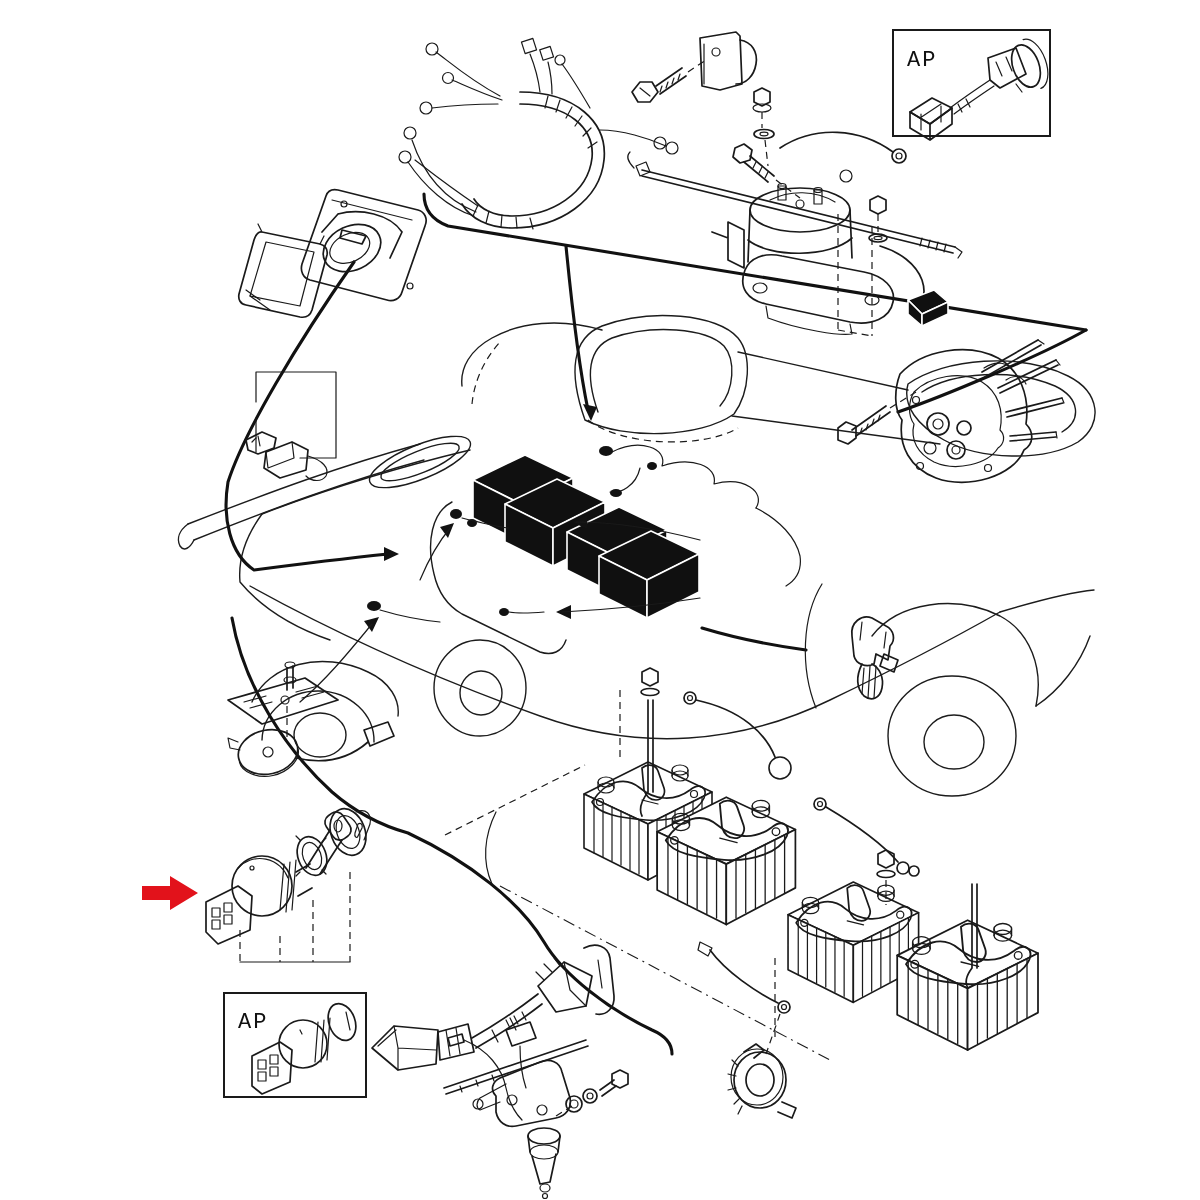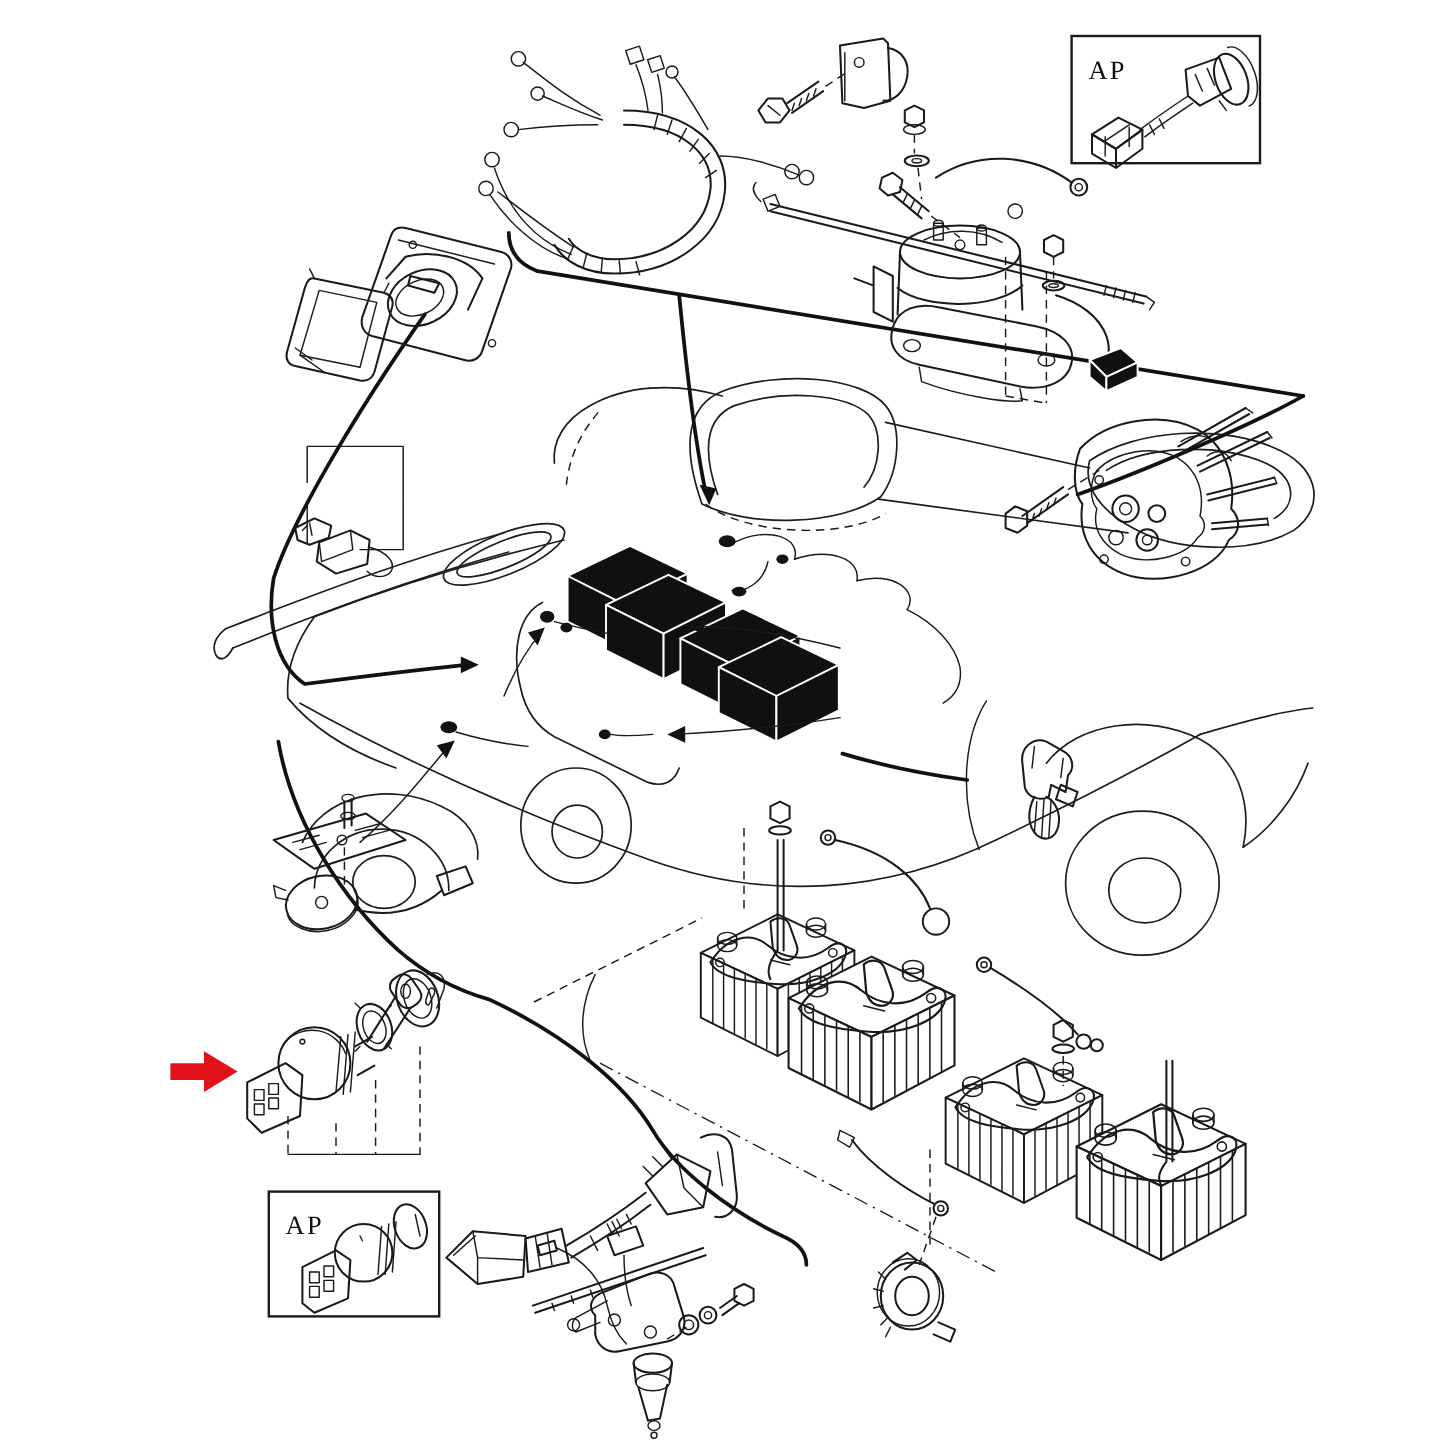--- a/index.html
+++ b/index.html
@@ -1,17 +1,17 @@
 <!DOCTYPE html>
 <html><head>
 <meta charset="utf-8">
 <style>
   html,body{margin:0;padding:0;background:#fff;}
   .canvas{position:relative;width:1200px;height:1200px;background:#fff;overflow:hidden;
-          font-family:Liberation Serif, serif;}
+          font-family:Liberation Mono, monospace;}
   svg{position:absolute;left:0;top:0;}
   svg *{vector-effect:none;}
   .ln{fill:none;stroke:#1a1a1a;stroke-width:1.7;stroke-linecap:round;stroke-linejoin:round;}
   .thin{fill:none;stroke:#1a1a1a;stroke-width:1.2;stroke-linecap:round;stroke-linejoin:round;}
   .cart{fill:none;stroke:#1c1c1c;stroke-width:1.4;stroke-linecap:round;stroke-linejoin:round;}
   .leader{fill:none;stroke:#111;stroke-width:3.1;stroke-linecap:round;stroke-linejoin:round;}
   .dash{fill:none;stroke:#1a1a1a;stroke-width:1.2;stroke-dasharray:7 5;}
   .dashdot{fill:none;stroke:#1a1a1a;stroke-width:1.1;stroke-dasharray:12 5 2 5;}
   .blob{fill:#121212;stroke:none;}
   .solid{fill:#101010;stroke:#ffffff;stroke-width:1.6;stroke-linejoin:round;}

